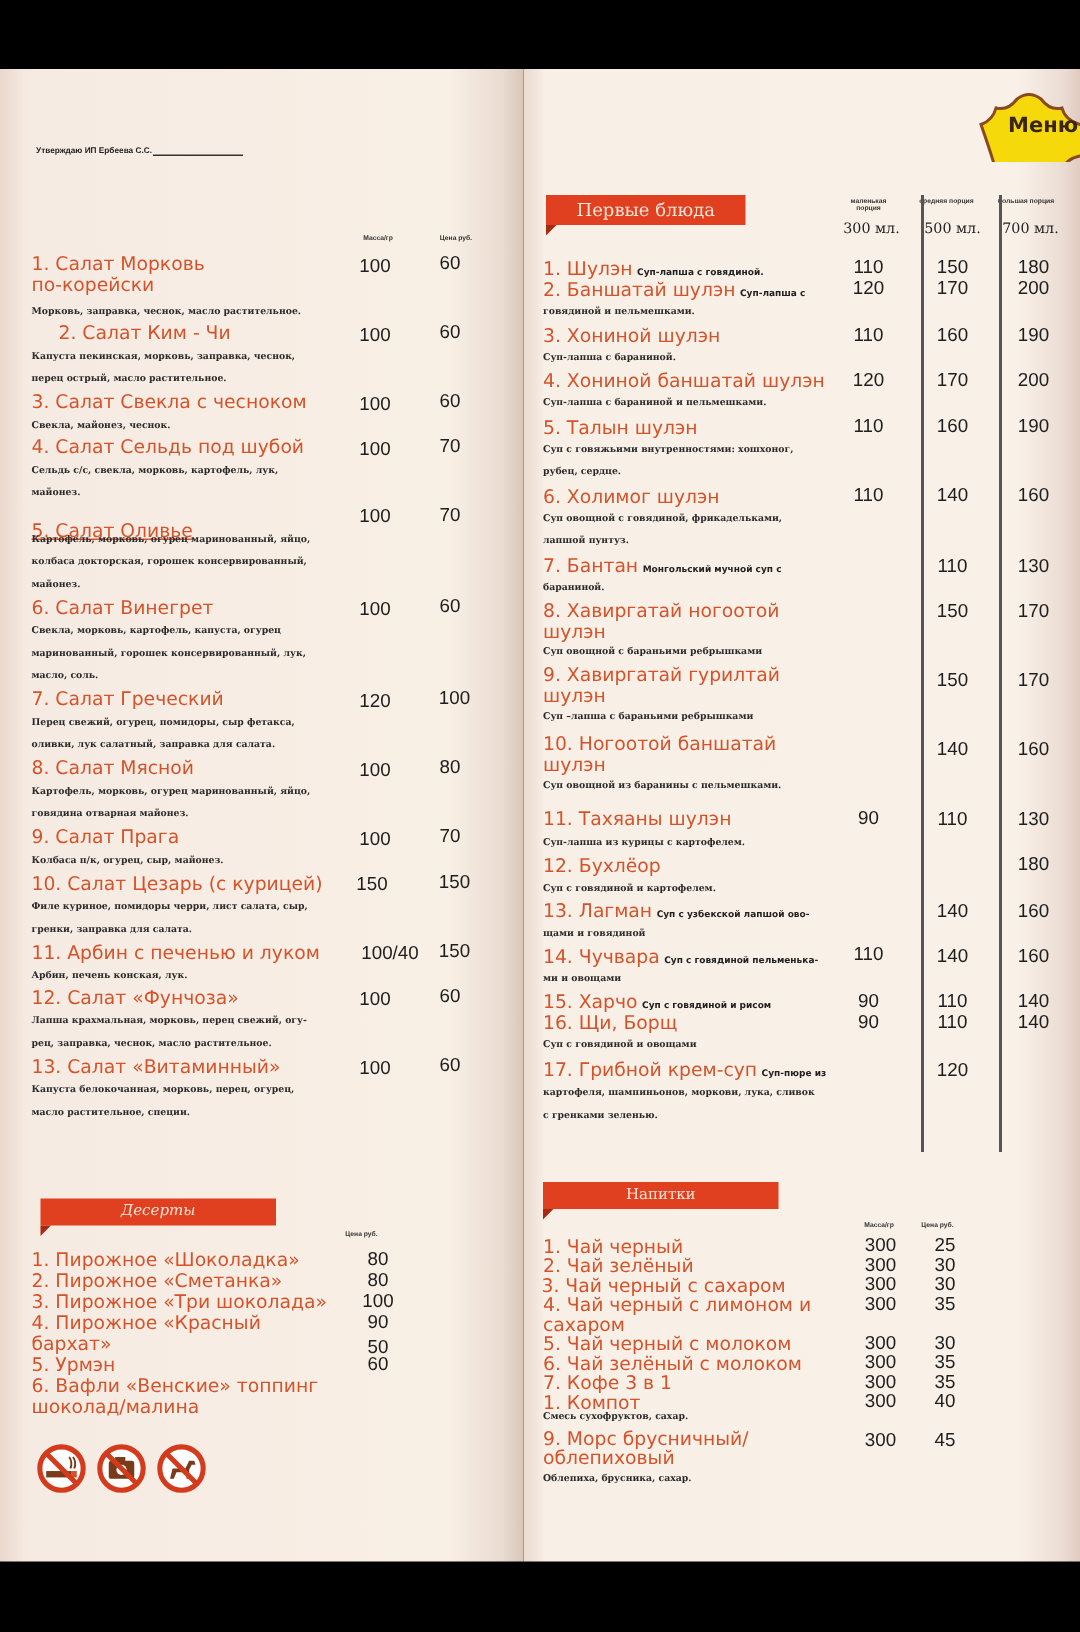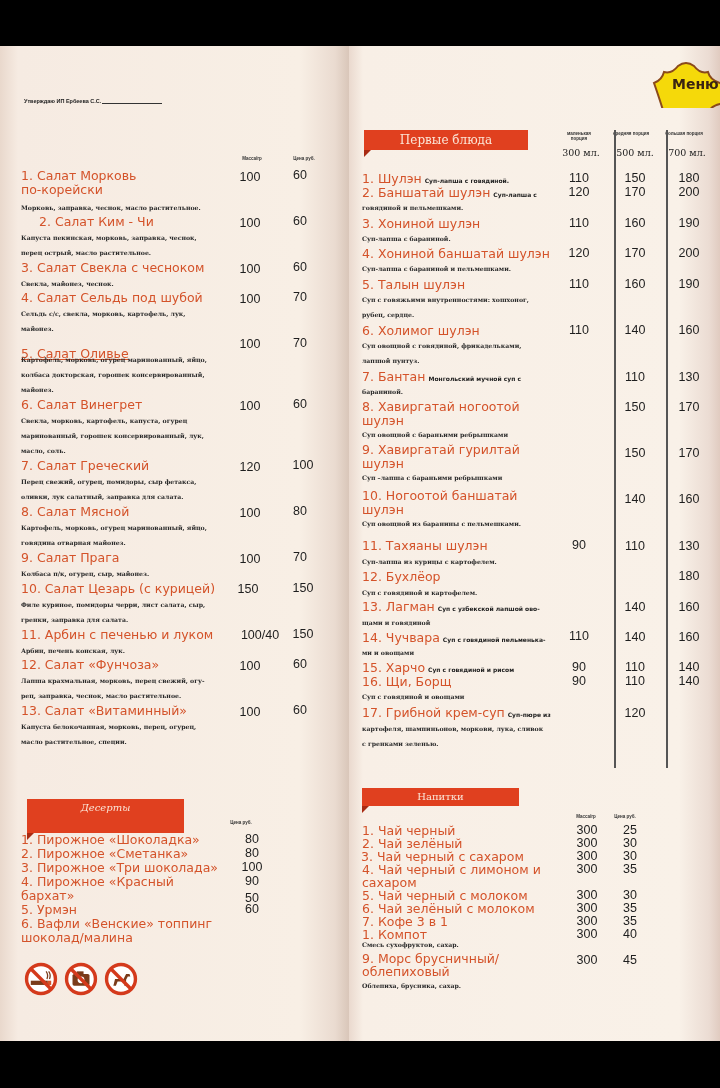--- a/index.html
+++ b/index.html
@@ -103,21 +103,21 @@
     <div class="desc" style="left:21px;top:627px;">Лапша крахмальная, морковь, перец свежий, огу-</div>
     <div class="desc" style="left:21px;top:642px;">рец, заправка, чеснок, масло растительное.</div>
 
     <div class="name" style="left:21px;top:658px;">13. Салат «Витаминный»</div>
     <div class="num" style="left:230px;top:660px;">100</div>
     <div class="num" style="left:280px;top:658px;">60</div>
     <div class="desc" style="left:21px;top:673px;">Капуста белокочанная, морковь, перец, огурец,</div>
     <div class="desc" style="left:21px;top:688px;">масло растительное, специи.</div>
   </div>
 
-  <div class="banner" style="left:27px;top:753px;width:157px;height:34px;line-height:18px;font-size:10px;font-style:italic;"><span>Десерты</span></div>
+  <div class="banner" style="left:27px;top:753px;width:157px;height:18px;line-height:18px;font-size:10px;font-style:italic;"><span>Десерты</span></div>
   <div class="colhdr" style="left:226px;top:774px;width:30px;">Цена руб.</div>
   <div>
     <div class="name" style="left:21px;top:787px;">1. Пирожное «Шоколадка»</div>
     <div class="num" style="left:232px;top:787px;">80</div>
     <div class="name" style="left:21px;top:801px;">2. Пирожное «Сметанка»</div>
     <div class="num" style="left:232px;top:801px;">80</div>
     <div class="name" style="left:21px;top:815px;">3. Пирожное «Три шоколада»</div>
     <div class="num" style="left:232px;top:815px;">100</div>
     <div class="name" style="left:21px;top:829px;">4. Пирожное «Красный</div>
     <div class="name" style="left:21px;top:843px;">бархат»</div>
@@ -151,21 +151,21 @@
     </svg>
   </div>
 </div>
 
 <div class="page right">
   <svg class="menu-badge" style="left:301px;top:12px;" viewBox="0 0 80 50">
     <path d="M4 25 Q12 22 14 14 Q22 16 28 8 Q36 2 44 8 Q50 16 58 14 Q60 22 70 25 L80 25 L80 46 L70 46 Q60 48 58 56 L14 56 Q12 48 4 25 Z" fill="#f5d90a" stroke="#8a4a1c" stroke-width="2"></path>
   </svg>
   <div class="abs" style="left:323px;top:30px;font-family:'DejaVu Sans',sans-serif;font-size:14px;font-weight:bold;color:#3a2412;">Меню</div>
 
-  <div class="banner" style="left:15px;top:84px;width:164px;"><span>Первые блюда</span></div>
+  <div class="banner" style="left:15px;top:84px;width:133px;"><span>Первые блюда</span></div>
 
   <div class="colhdr" style="left:210px;top:85px;width:40px;">маленькая порция</div>
   <div class="colhdr" style="left:263px;top:85px;width:38px;">средняя порция</div>
   <div class="colhdr" style="left:316px;top:85px;width:38px;">большая порция</div>
   <div class="abs" style="left:212px;top:101px;width:40px;font-size:9.5px;font-family:'DejaVu Serif',serif;color:#222;text-align:center;">300 мл.</div>
   <div class="abs" style="left:266px;top:101px;width:40px;font-size:9.5px;font-family:'DejaVu Serif',serif;color:#222;text-align:center;">500 мл.</div>
   <div class="abs" style="left:318px;top:101px;width:40px;font-size:9.5px;font-family:'DejaVu Serif',serif;color:#222;text-align:center;">700 мл.</div>
   <div class="vline" style="left:265px;top:84px;height:638px;"></div>
   <div class="vline" style="left:317px;top:84px;height:638px;"></div>
 

